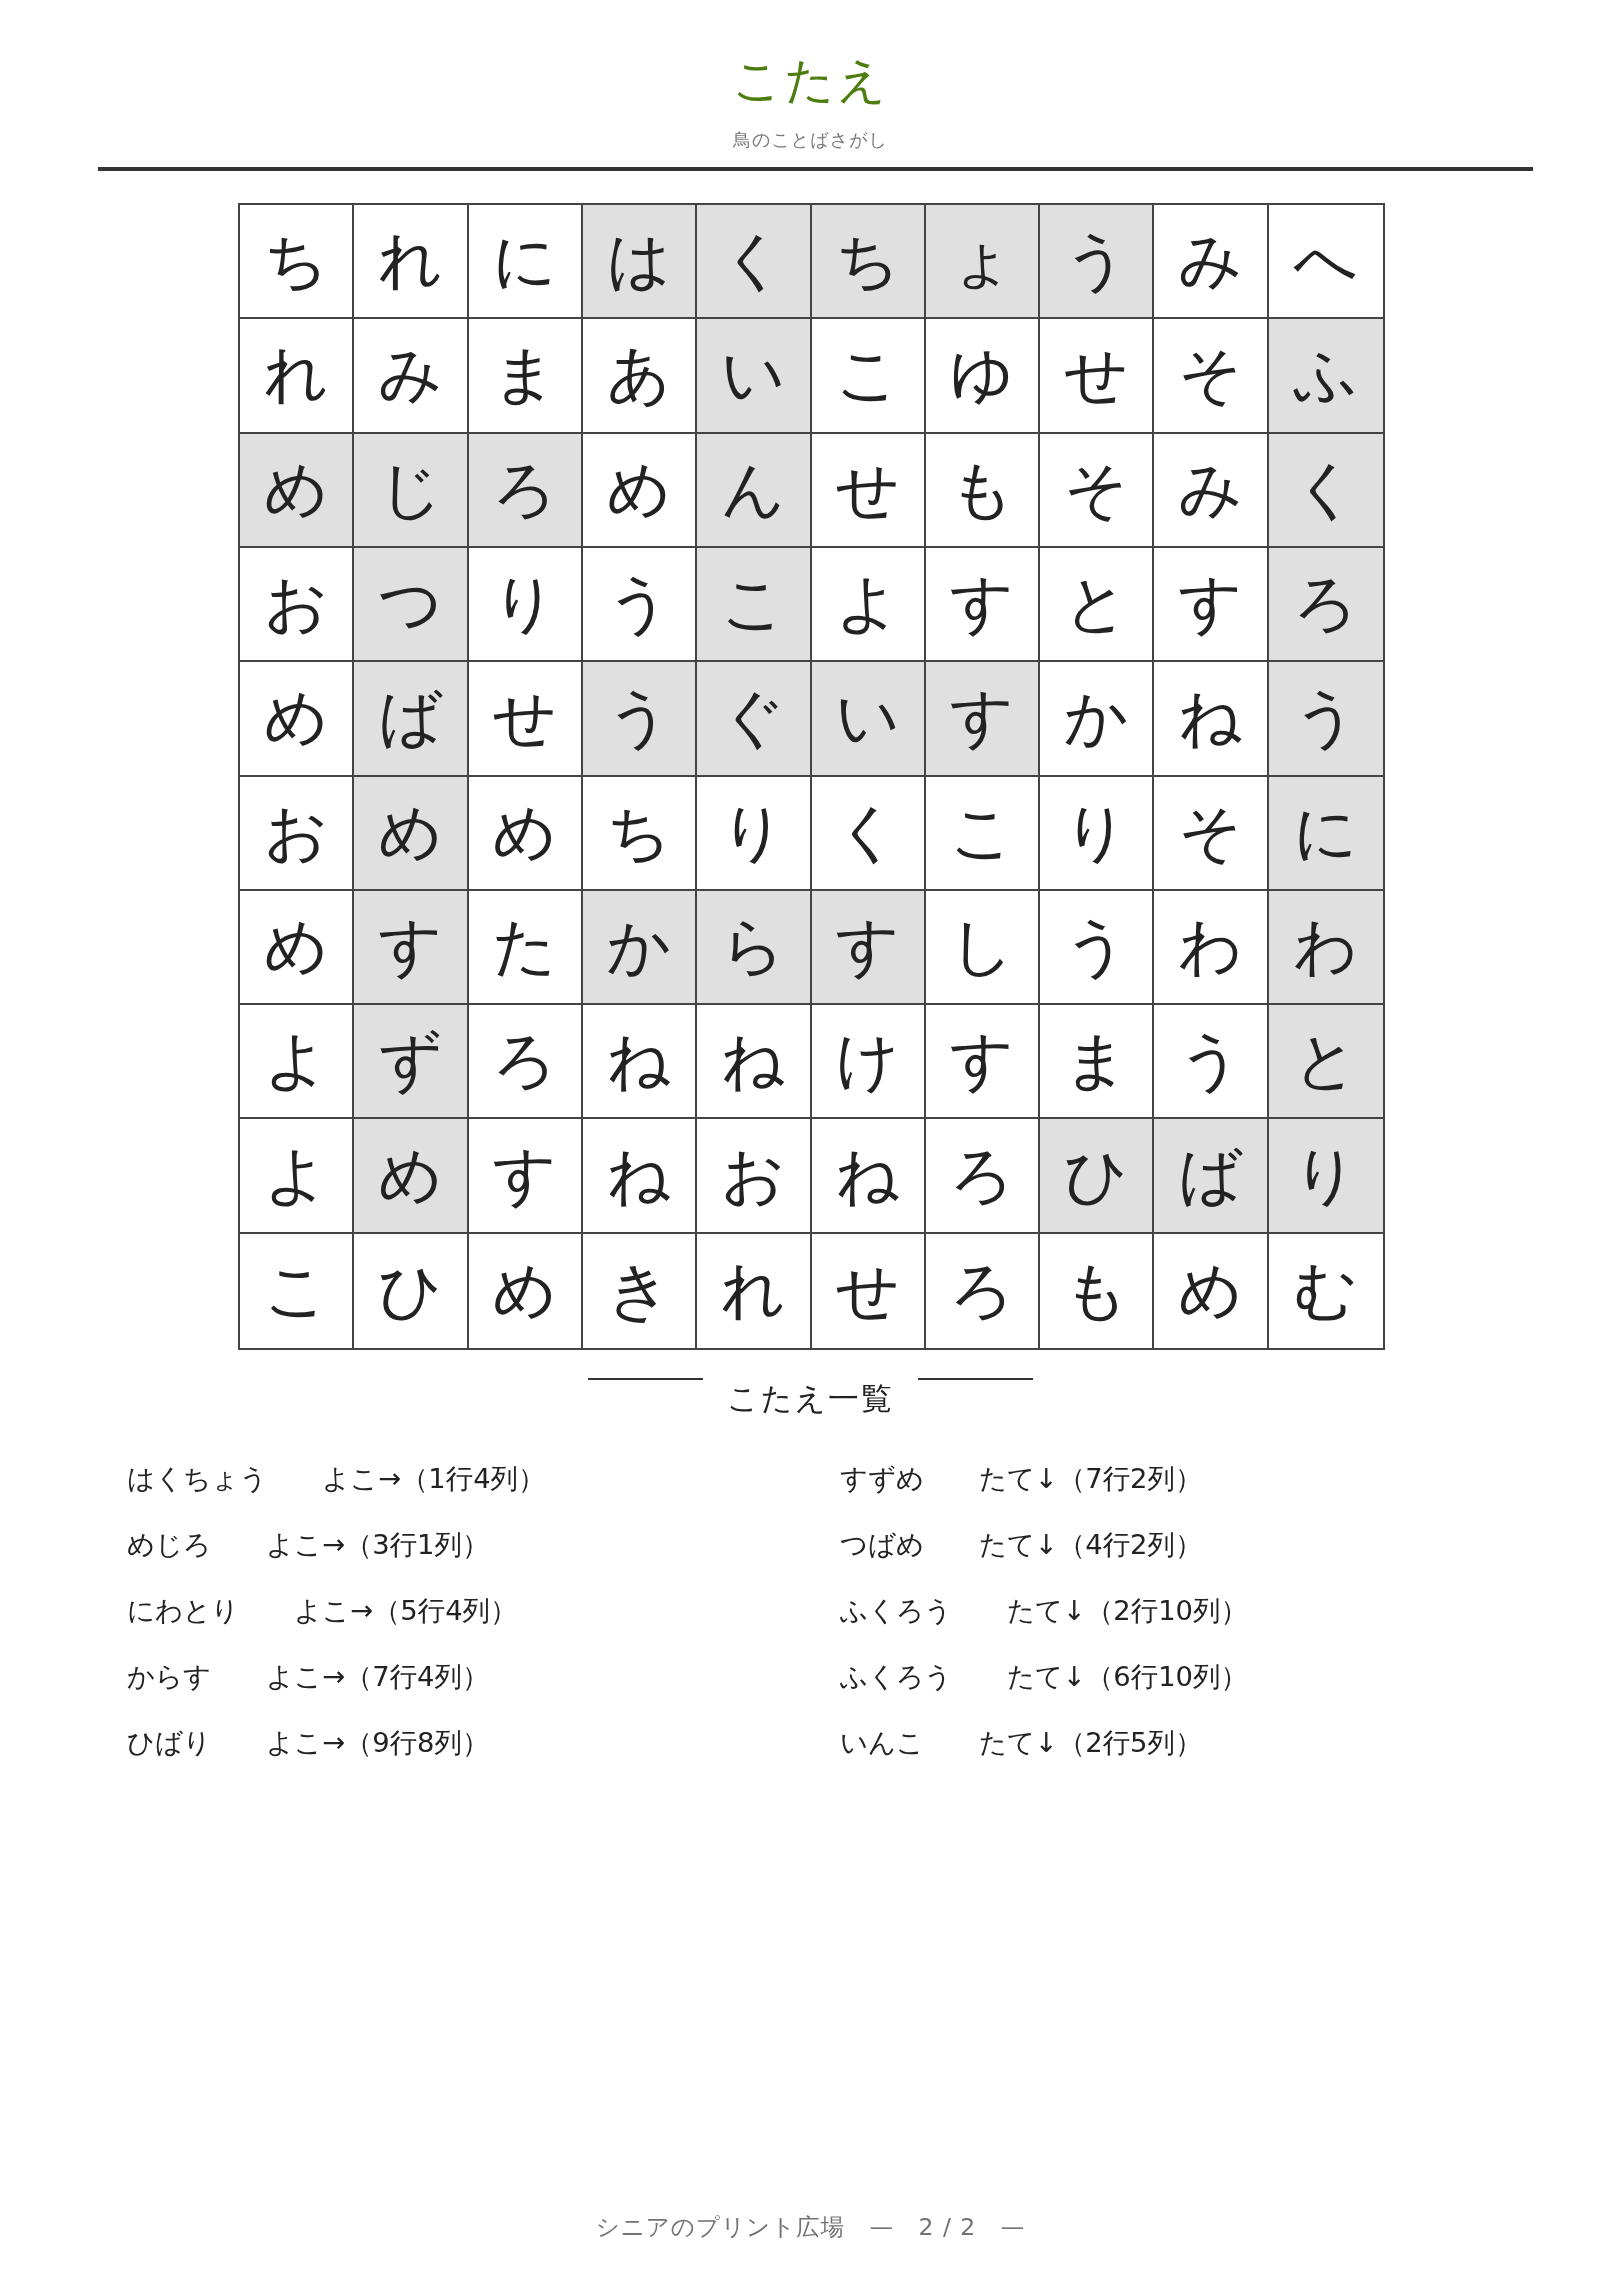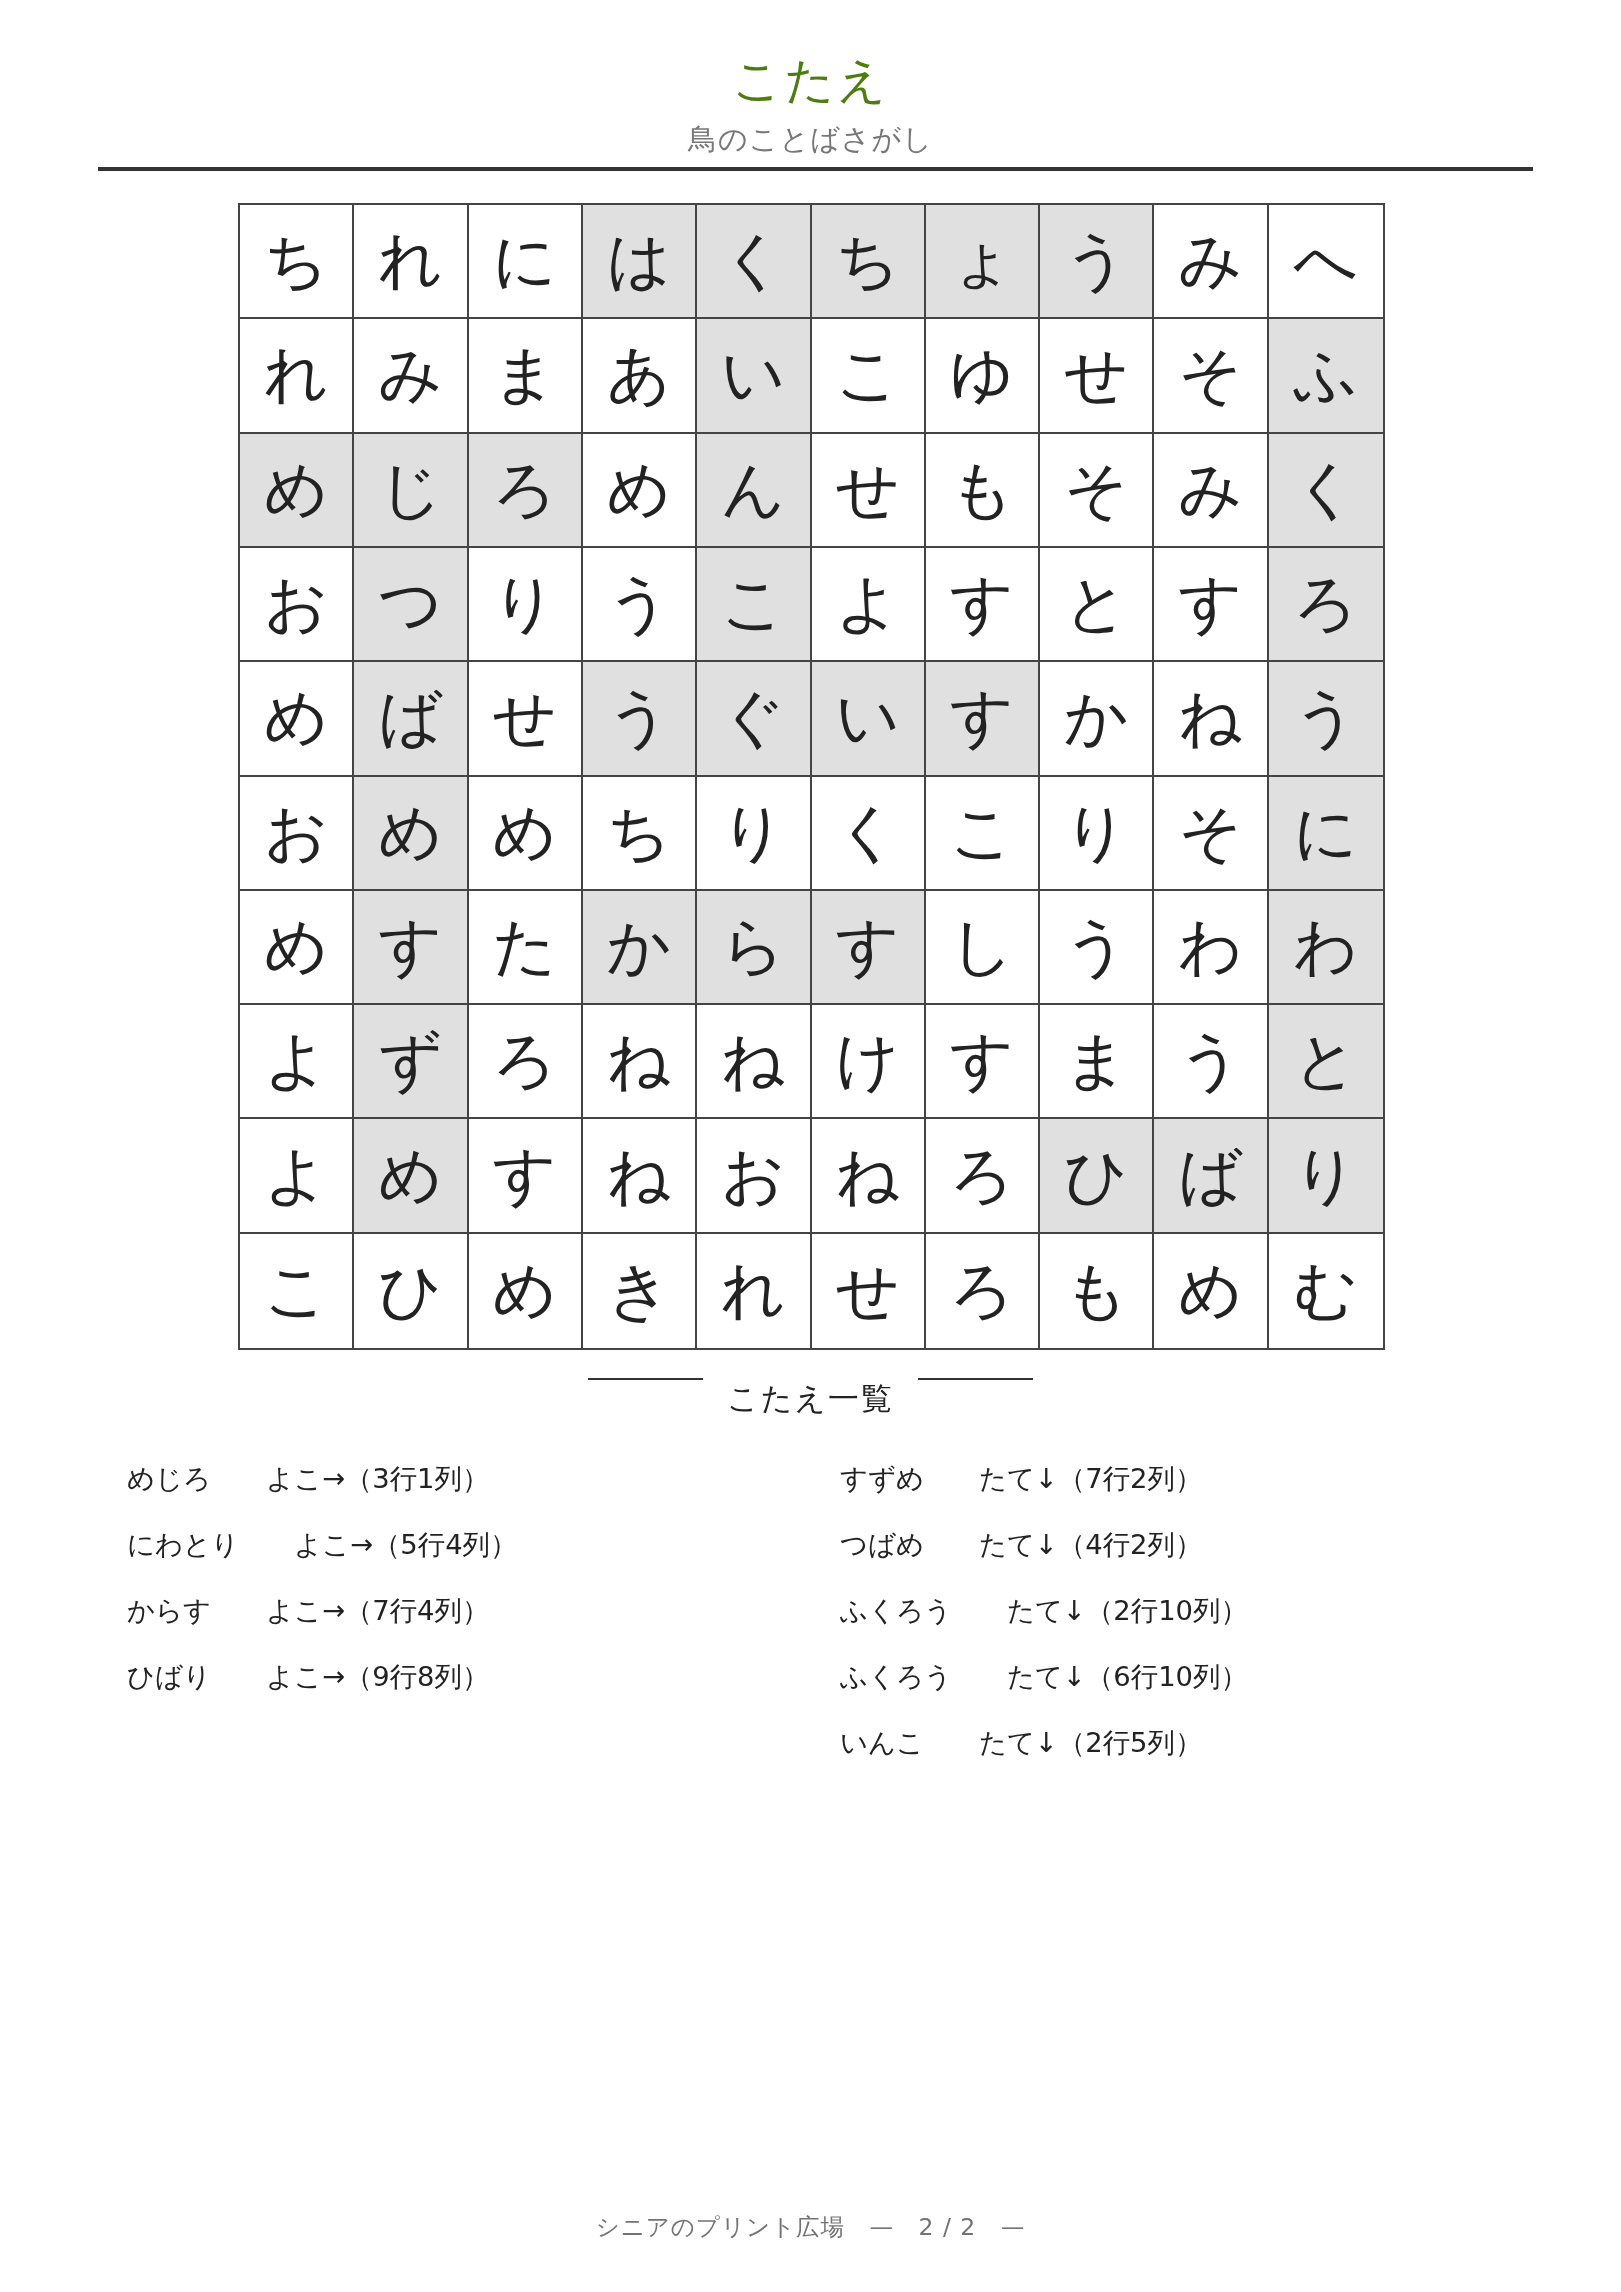--- a/index.html
+++ b/index.html
@@ -1,21 +1,21 @@
 <!DOCTYPE html>
 <html><head>
 <meta charset="utf-8">
 <style>
   html, body { margin:0; padding:0; background:#ffffff; }
   body { width:1621px; height:2293px; position:relative; overflow:hidden;
          font-family:"DejaVu Sans", "Liberation Sans", sans-serif; color:#222; }
   .title { position:absolute; left:0; width:1621px; top:51px; text-align:center;
            font-size:49px; line-height:59px; color:#4d7c0f; letter-spacing:2px; }
   .subtitle { position:absolute; left:0; width:1621px; top:122px; text-align:center;
-              font-size:29px; line-height:35px; color:#777; letter-spacing:1px; }
+              font-size:18px; line-height:35px; color:#777; letter-spacing:1px; }
   .rule { position:absolute; left:98px; width:1435px; top:167px; height:3.9px; background:#333; }
   .grid { position:absolute; left:238px; top:203px; width:1147px; height:1147px;
           border:2.9px solid #444; box-sizing:border-box;
           display:grid; grid-template-columns:repeat(10,1fr); grid-template-rows:repeat(10,1fr); }
   .cell { border-right:2px solid #444; border-bottom:2px solid #444; box-sizing:border-box;
           display:flex; align-items:center; justify-content:center;
           font-size:63px; color:#222; background:#fff; }
   .cell.hl { background:#e0e0e0; }
   .cell.last-col { border-right:none; }
   .cell.last-row { border-bottom:none; }
@@ -140,20 +140,21 @@
     <div class="cell last-col last-row">む</div>
   </div>
 
 <div class="list-heading">
   <span class="line"></span>
   <span class="label">こたえ一覧</span>
   <span class="line"></span>
 </div>
 
 <div class="answers left">
+  <div class="item">はくちょう　　よこ→（1行4列）</div>
   <div class="item">めじろ　　よこ→（3行1列）</div>
   <div class="item">にわとり　　よこ→（5行4列）</div>
   <div class="item">からす　　よこ→（7行4列）</div>
   <div class="item">ひばり　　よこ→（9行8列）</div>
 </div>
 
 <div class="answers right">
   <div class="item">すずめ　　たて↓（7行2列）</div>
   <div class="item">つばめ　　たて↓（4行2列）</div>
   <div class="item">ふくろう　　たて↓（2行10列）</div>

